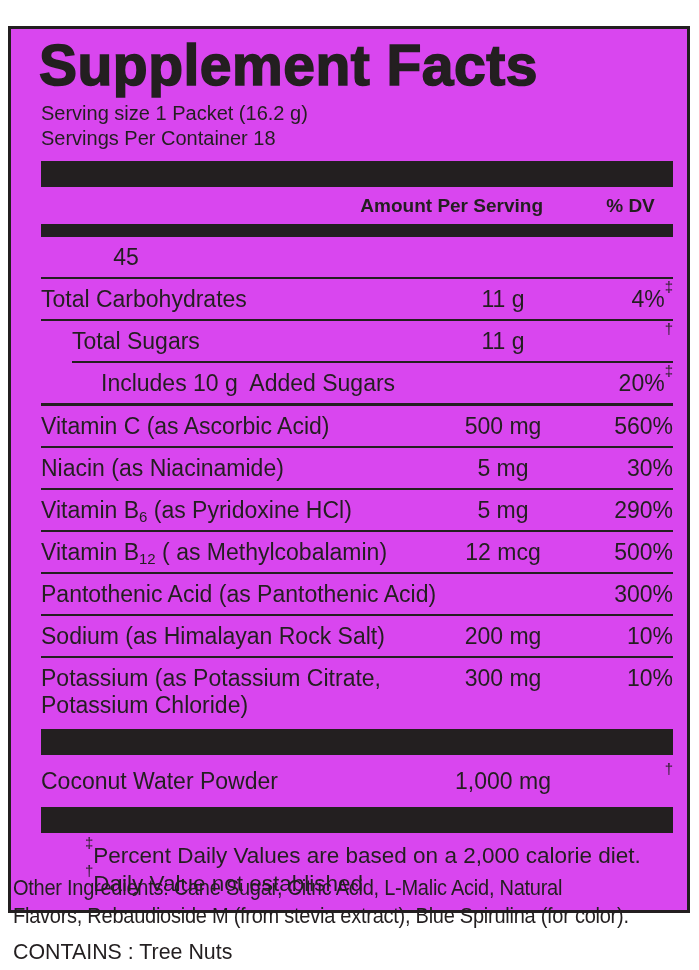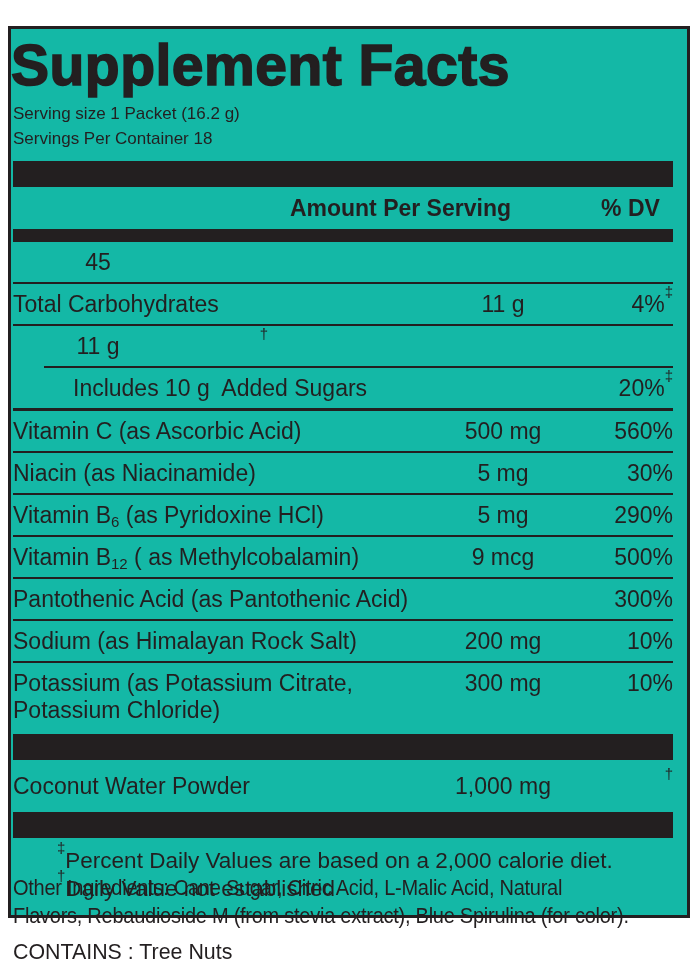--- a/index.html
+++ b/index.html
@@ -10,50 +10,49 @@
     background: #ffffff;
     color: var(--ink);
     font-family: "Liberation Sans", "DejaVu Sans", sans-serif;
     overflow: hidden;
   }
   .label-box {
     position: absolute;
     left: 8px; top: 26px;
     width: 682px;
     border: 3px solid var(--ink);
-    background: #14b8a6;
-    padding: 4px 14px 12px 2px;
+    background: #d946ef;
+    padding: 4px 14px 12px 30px;
   }
   .title {
     font-size: 57px;
     font-weight: bold;
     letter-spacing: 0.5px;
     line-height: 1.02;
     margin: 3px 0 7px -2px;
     -webkit-text-stroke: 1.6px currentColor;
     white-space: nowrap;
   }
   .serving-line {
-    font-size: 17px;
+    font-size: 20px;
     line-height: 25px;
     margin: 0;
   }
   .bar {
     background: var(--ink);
     height: 26px;
   }
   .bar.first { margin-top: 10px; }
   .bar.thin { height: 13px; }
   .facts-header {
     display: flex;
     align-items: baseline;
     font-weight: bold;
-    font-size: 23px;
+    font-size: 19px;
     padding: 8px 0 7px 0;
-    gap: 32px;
   }
   .facts-header .amt-head {
     flex: 1;
     text-align: right;
     padding-right: 45px;
   }
   .facts-header .dv-head {
     width: 85px;
     text-align: center;
   }
@@ -143,20 +142,21 @@
         <span class="dv"></span>
       </div>
       <div class="divider"></div>
       <div class="row">
         <span class="name">Total Carbohydrates</span>
         <span class="amt">11 g</span>
         <span class="dv">4%<sup class="dsup">‡</sup></span>
       </div>
       <div class="divider"></div>
       <div class="row">
+        <span class="name ind1">Total Sugars</span>
         <span class="amt">11 g</span>
         <span class="dv"><sup class="dsup">†</sup></span>
       </div>
       <div class="divider indent1"></div>
       <div class="row">
         <span class="name ind2">Includes 10 g  Added Sugars</span>
         <span class="amt"></span>
         <span class="dv">20%<sup class="dsup">‡</sup></span>
       </div>
       <div class="divider thick"></div>
@@ -173,21 +173,21 @@
       </div>
       <div class="divider"></div>
       <div class="row">
         <span class="name">Vitamin B<sub class="nsub">6</sub> (as Pyridoxine HCl)</span>
         <span class="amt">5 mg</span>
         <span class="dv">290%</span>
       </div>
       <div class="divider"></div>
       <div class="row">
         <span class="name">Vitamin B<sub class="nsub">12</sub> ( as Methylcobalamin)</span>
-        <span class="amt">9 mcg</span>
+        <span class="amt">12 mcg</span>
         <span class="dv">500%</span>
       </div>
       <div class="divider"></div>
       <div class="row">
         <span class="name">Pantothenic Acid (as Pantothenic Acid)</span>
         <span class="dv">300%</span>
       </div>
       <div class="divider"></div>
       <div class="row">
         <span class="name">Sodium (as Himalayan Rock Salt)</span>

